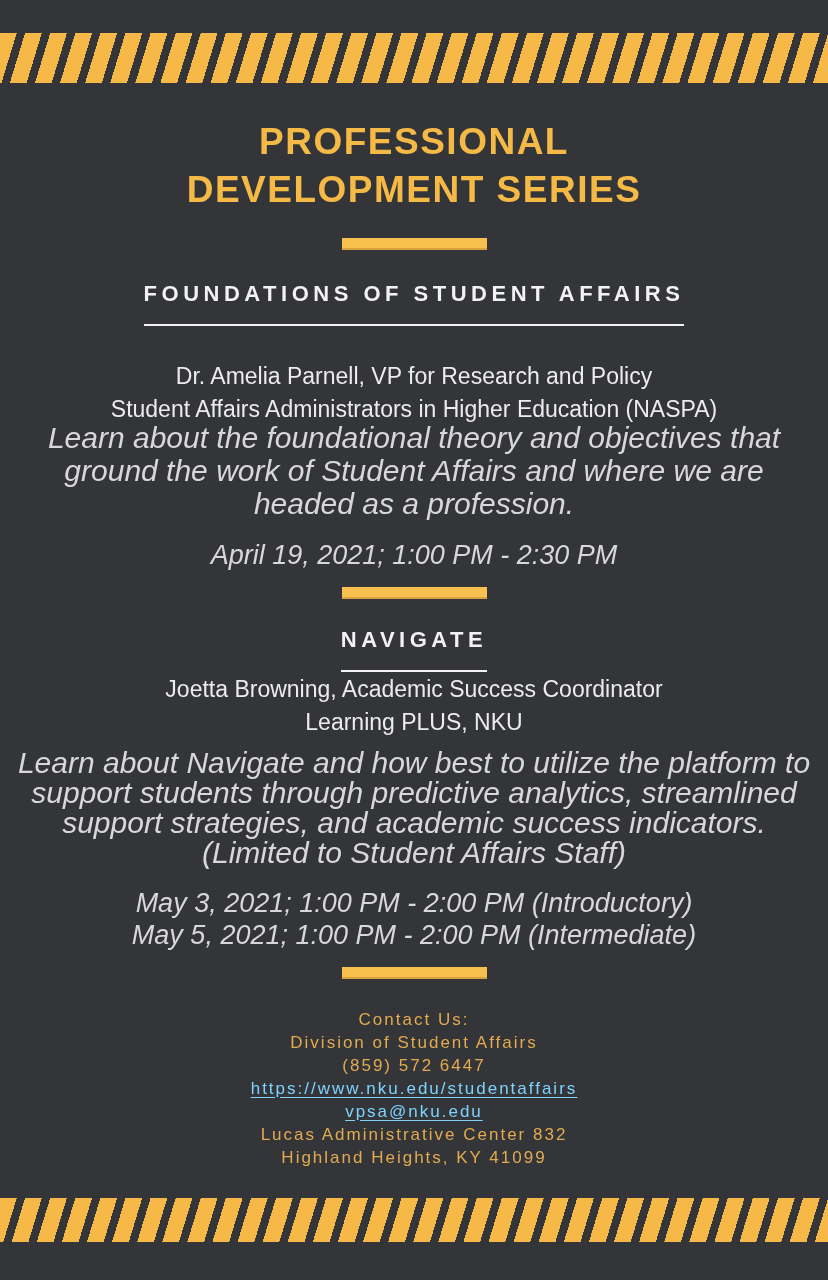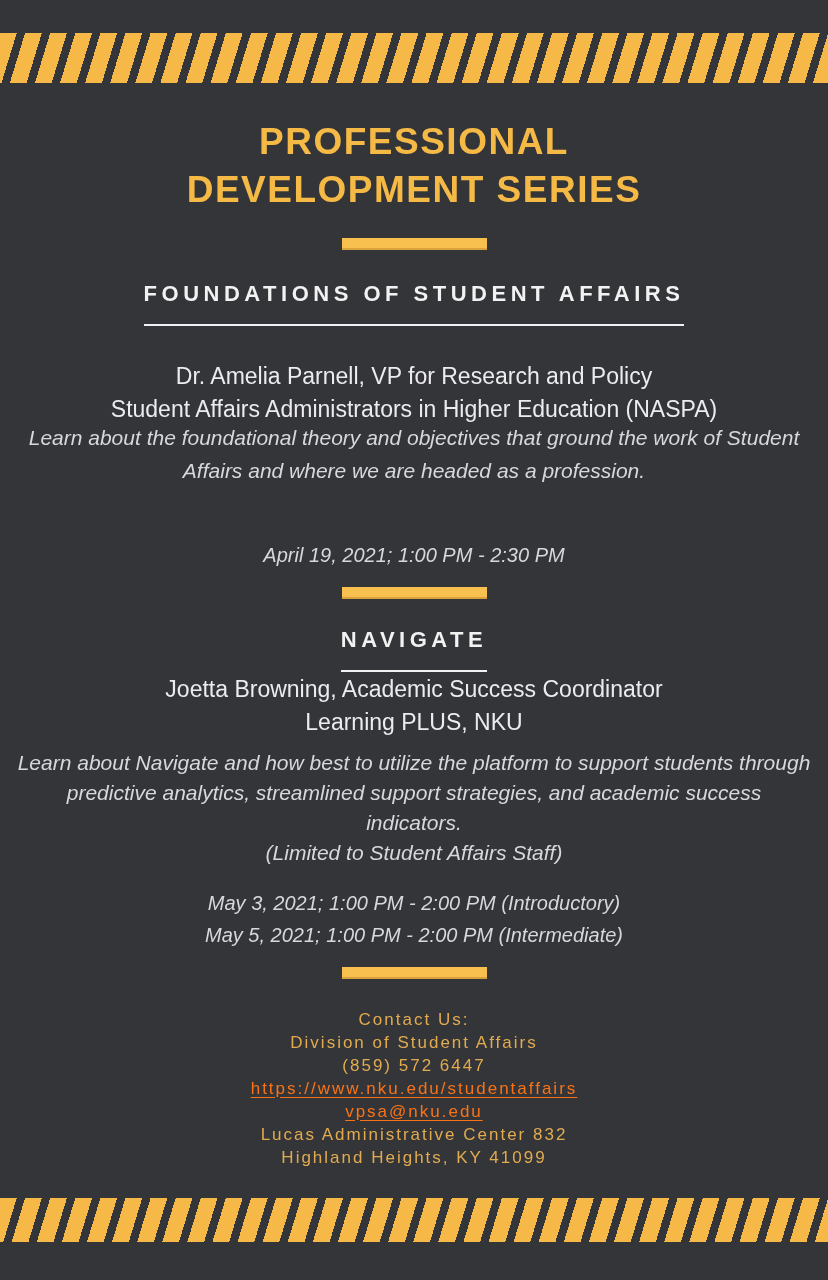--- a/index.html
+++ b/index.html
@@ -66,47 +66,47 @@
     color: #ececee;
     font-size: 23px;
     line-height: 33px;
     font-weight: 400;
   }
   .speakers-1 { top: 342px; margin-top: 18px; }
   .speakers-2 { top: 673px; }
 
   .description {
     color: #d8d8da;
-    font-size: 21px;
+    font-size: 30px;
     font-style: italic;
     line-height: 33px;
     padding: 0 16px;
   }
   .description-1 { top: 421px; }
   .description-2 { top: 748px; line-height: 30px; }
 
   .dates {
     color: #d8d8da;
-    font-size: 20px;
+    font-size: 27px;
     font-style: italic;
     line-height: 32px;
   }
   .dates-1 { top: 539px; }
   .dates-2 { top: 887px; text-align: center; }
 
   .contact {
     top: 1008px;
     color: #e2ab4f;
     font-size: 17px;
     letter-spacing: 2px;
     line-height: 23px;
     font-weight: 400;
   }
   .contact a {
-    color: #f97316;
+    color: #7dd3fc;
     text-underline-offset: 3px;
   }
 </style>
 </head>
 <body>
 
 <div class="poster">
 
   <div class="stripe-band stripe-top"></div>
 

